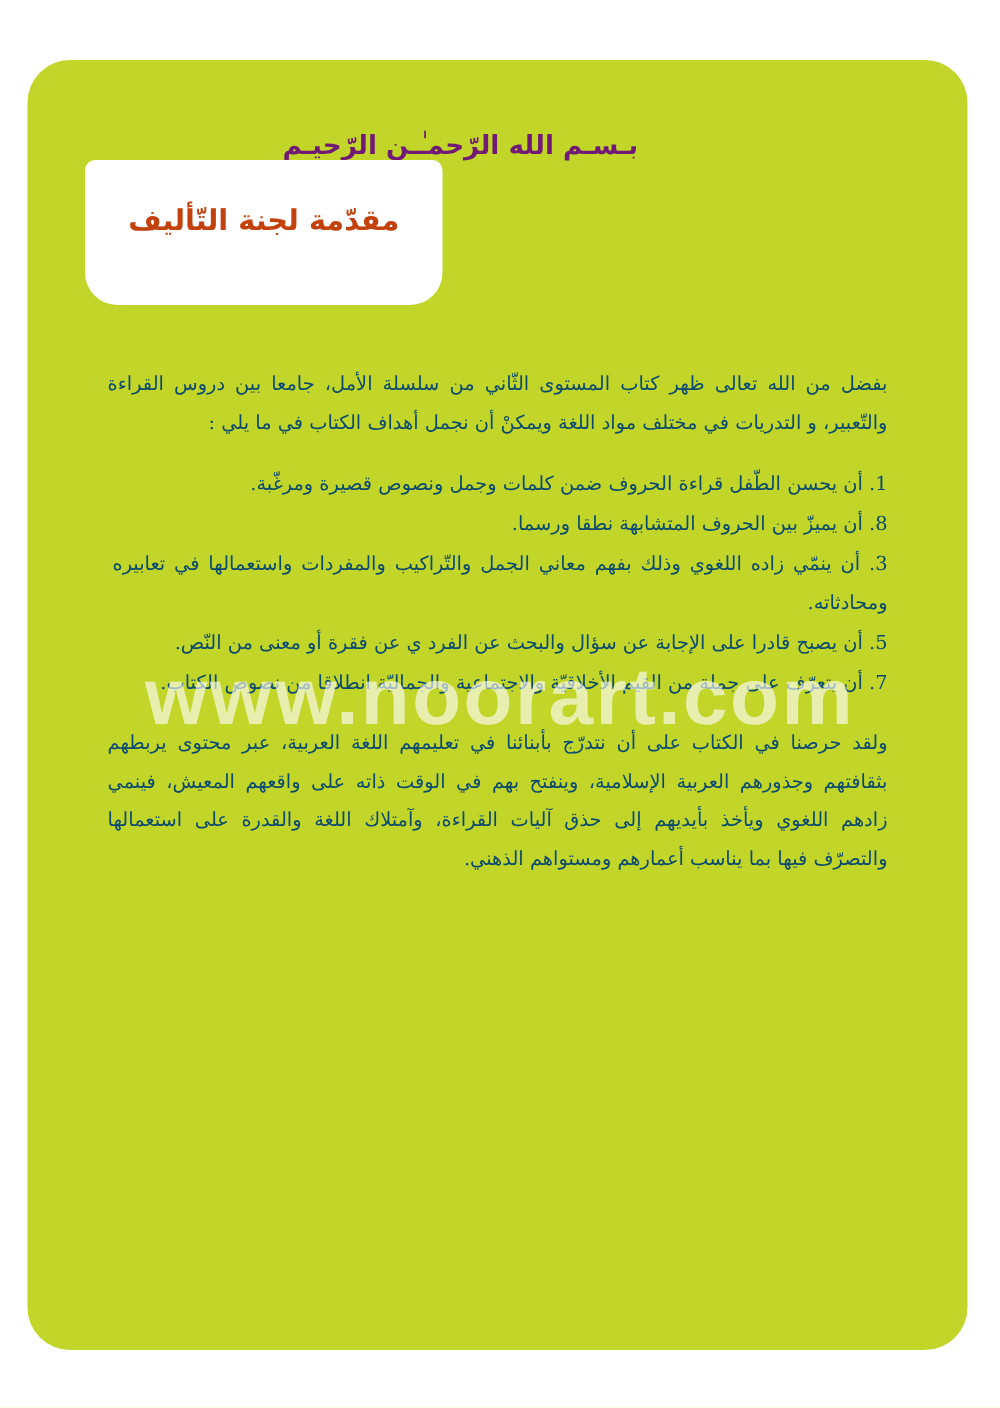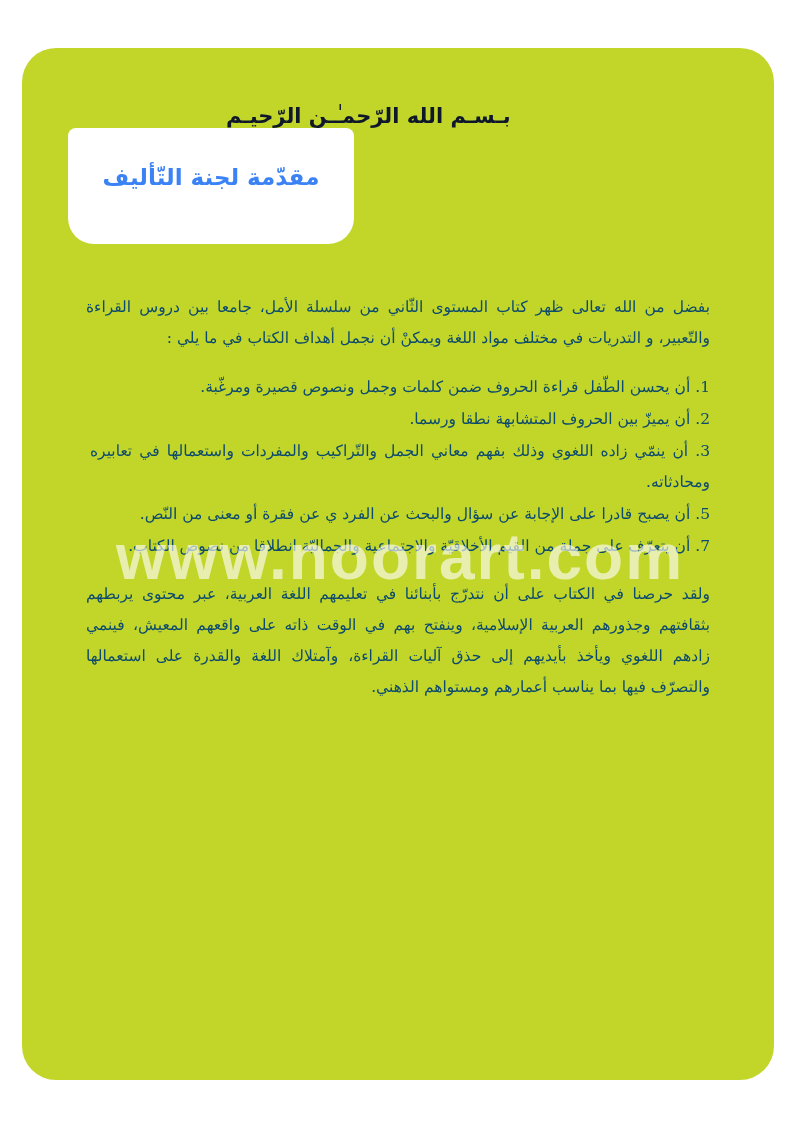--- a/index.html
+++ b/index.html
@@ -39,21 +39,21 @@
   .basmala {
     position: absolute;
     right: 48px;
     top: 56px;
     width: 500px;
     text-align: left;
     direction: rtl;
     font-family: "DejaVu Sans", "Liberation Sans", sans-serif;
     font-size: 21px;
     font-weight: bold;
-    color: #0f172a;
+    color: #701a75;
     letter-spacing: 1px;
     white-space: nowrap;
   }
 
   
   .title-tab {
     position: absolute;
     left: 46px;
     top: 80px;
     width: 286px;
@@ -65,21 +65,21 @@
   }
   .title-tab-text {
     position: absolute;
     left: 0;
     right: 0;
     top: 36px;
     text-align: center;
     direction: rtl;
     font-size: 23px;
     font-weight: bold;
-    color: #3b82f6;
+    color: #c2410c;
     font-family: "DejaVu Sans", "Liberation Sans", sans-serif;
   }
 
   
   .content {
     position: absolute;
     right: 64px;
     left: 64px;
     top: 244px;
     direction: rtl;
@@ -140,21 +140,21 @@
     <div class="title-tab">
       <div class="title-tab-text">مقدّمة لجنة التّأليف</div>
     </div>
 
     <div class="content">
 
       <p class="para">بفضل من الله تعالى ظهر كتاب المستوى الثّاني من سلسلة الأمل، جامعا بين دروس القراءة والتّعبير، و التدريات في مختلف مواد اللغة ويمكنْ أن نجمل أهداف الكتاب في ما يلي :</p>
 
       <ul class="list">
         <li>1. أن يحسن الطّفل قراءة الحروف ضمن كلمات وجمل ونصوص قصيرة ومرغّبة.</li>
-        <li>2. أن يميزّ بين الحروف المتشابهة نطقا ورسما.</li>
+        <li>8. أن يميزّ بين الحروف المتشابهة نطقا ورسما.</li>
         <li>3. أن ينمّي زاده اللغوي وذلك بفهم معاني الجمل والتّراكيب والمفردات واستعمالها في تعابيره ومحادثاته.</li>
         <li>5. أن يصبح قادرا على الإجابة عن سؤال والبحث عن الفرد ي عن فقرة أو معنى من النّص.</li>
         <li>7. أن يتعرّف على جملة من القيم الأخلاقيّة والاجتماعية والجماليّة انطلاقا من نصوص الكتاب.</li>
       </ul>
 
       <p class="para">ولقد حرصنا في الكتاب على أن نتدرّج بأبنائنا في تعليمهم اللغة العربية، عبر محتوى يربطهم بثقافتهم وجذورهم العربية الإسلامية، وينفتح بهم في الوقت ذاته على واقعهم المعيش، فينمي زادهم اللغوي ويأخذ بأيديهم إلى حذق آليات القراءة، وآمتلاك اللغة والقدرة على استعمالها والتصرّف فيها بما يناسب أعمارهم ومستواهم الذهني.</p>
 
       <div class="para-gap"></div>
 
 

